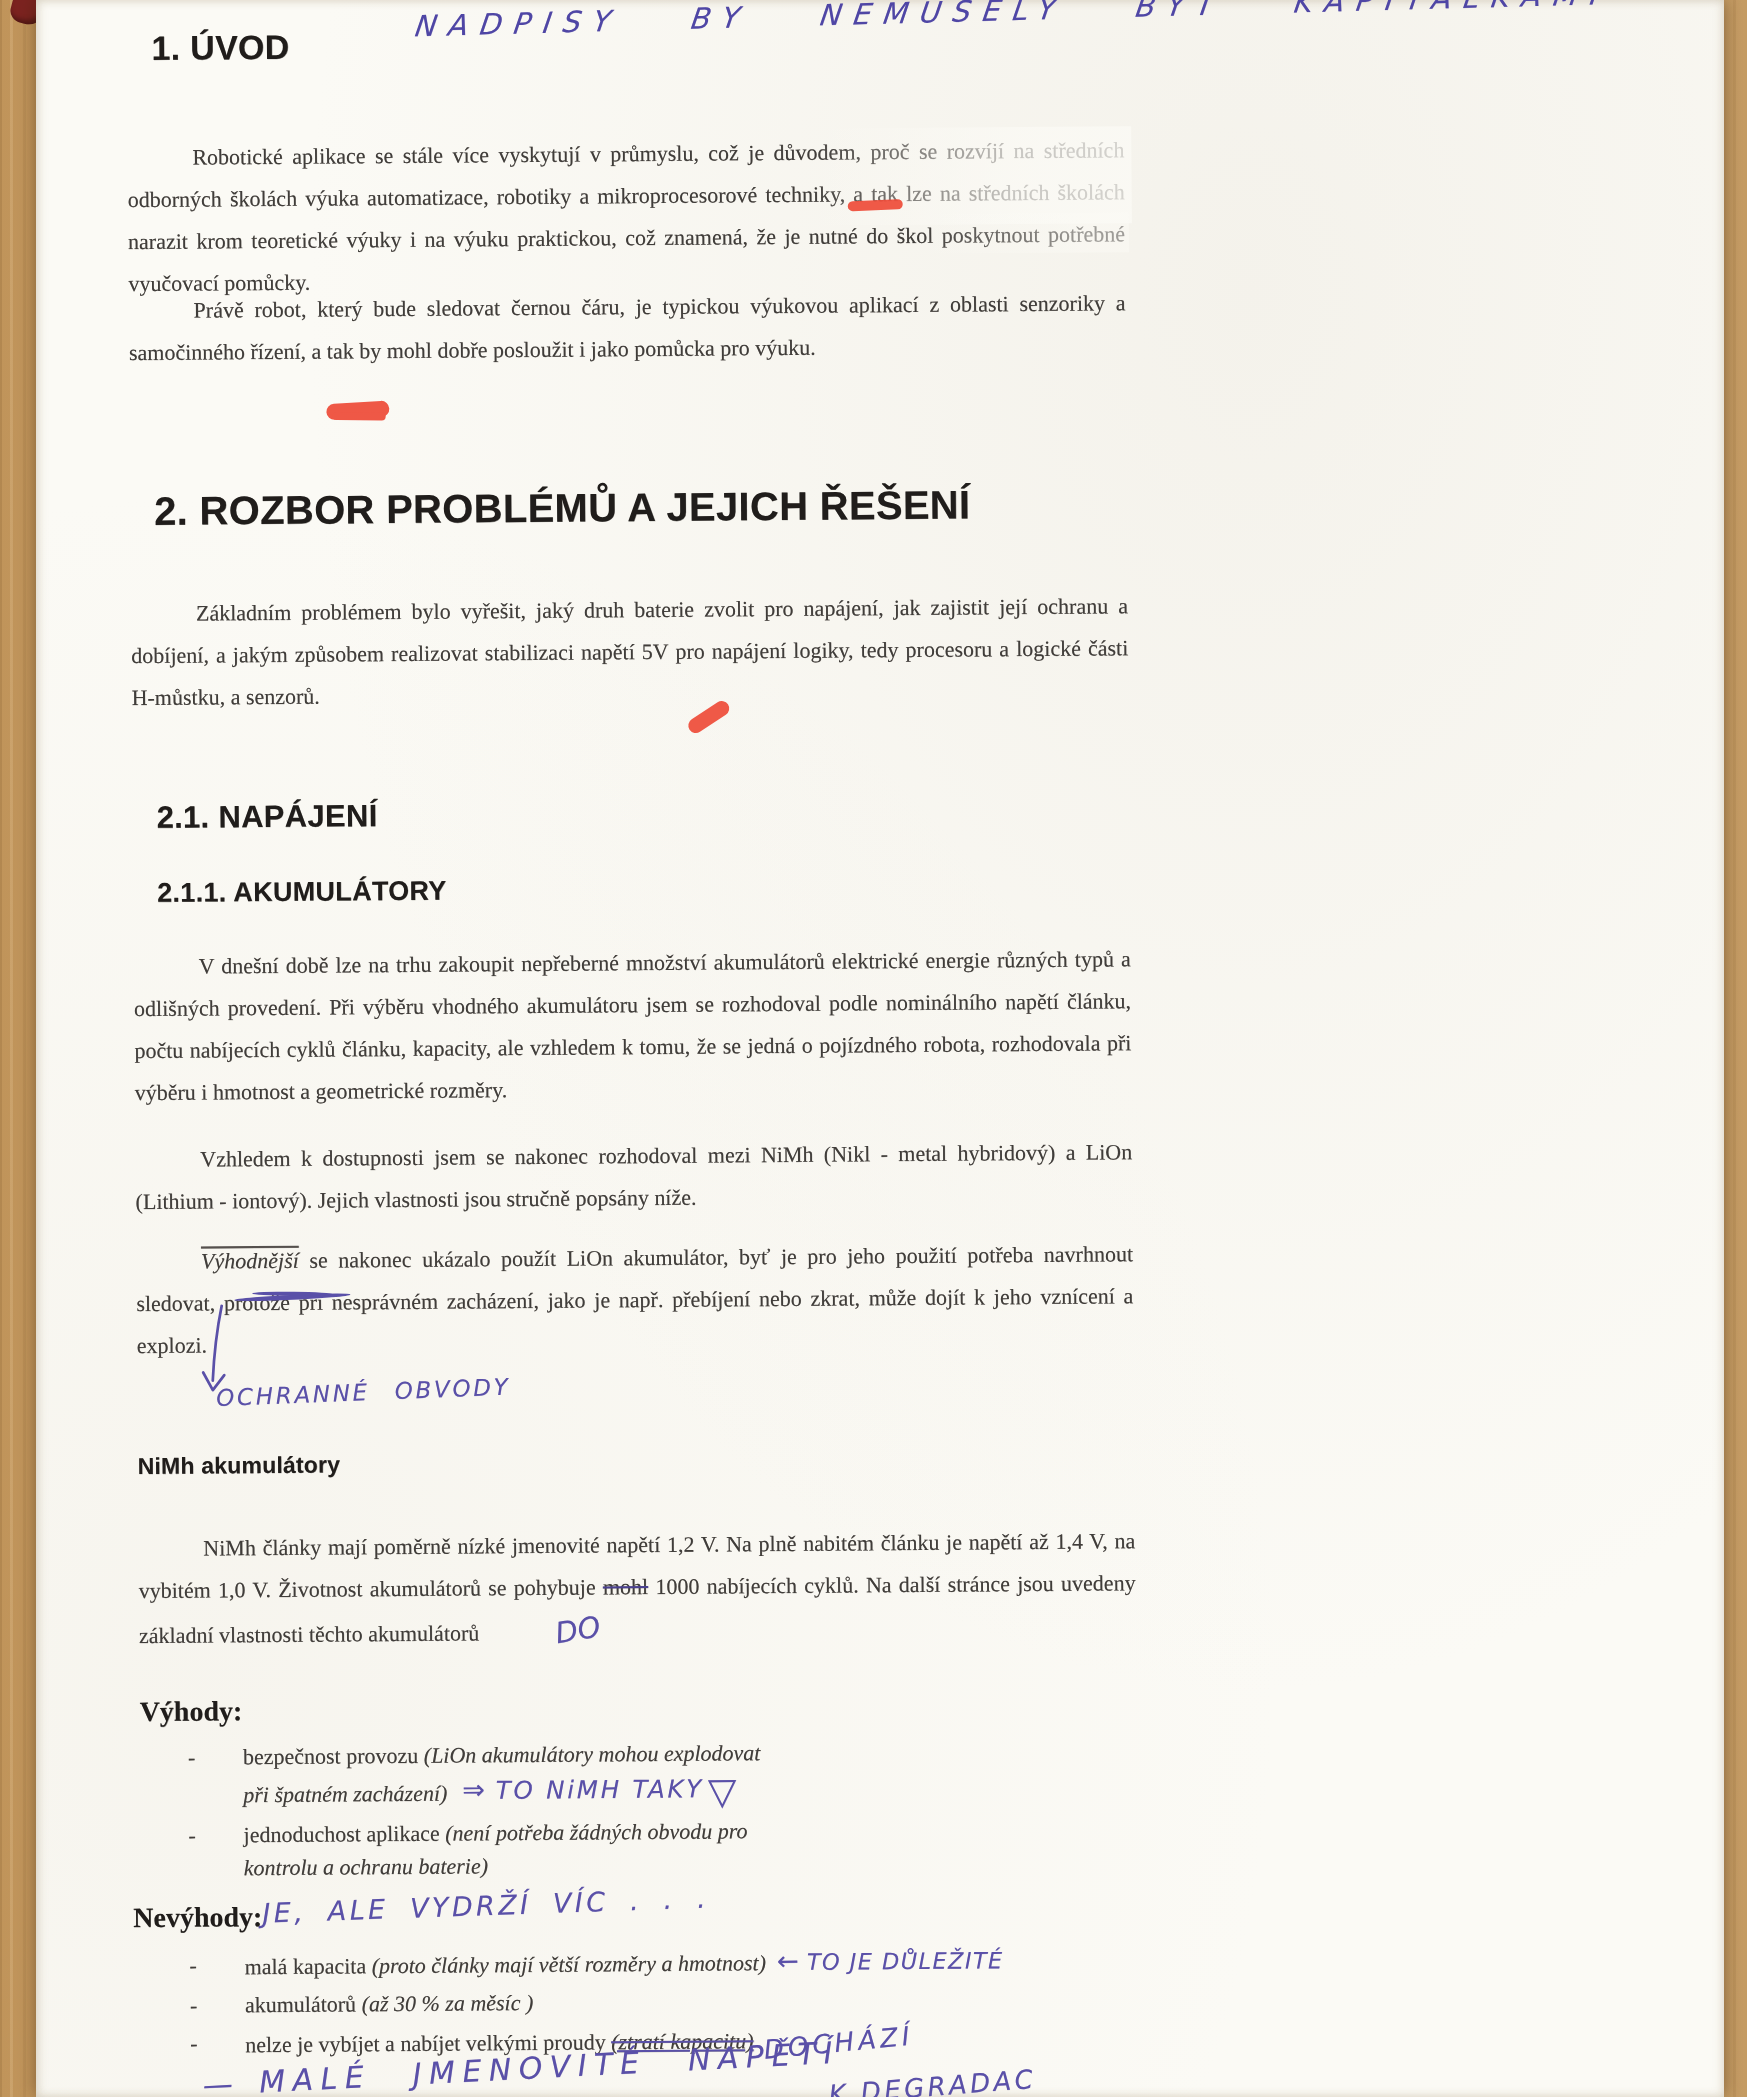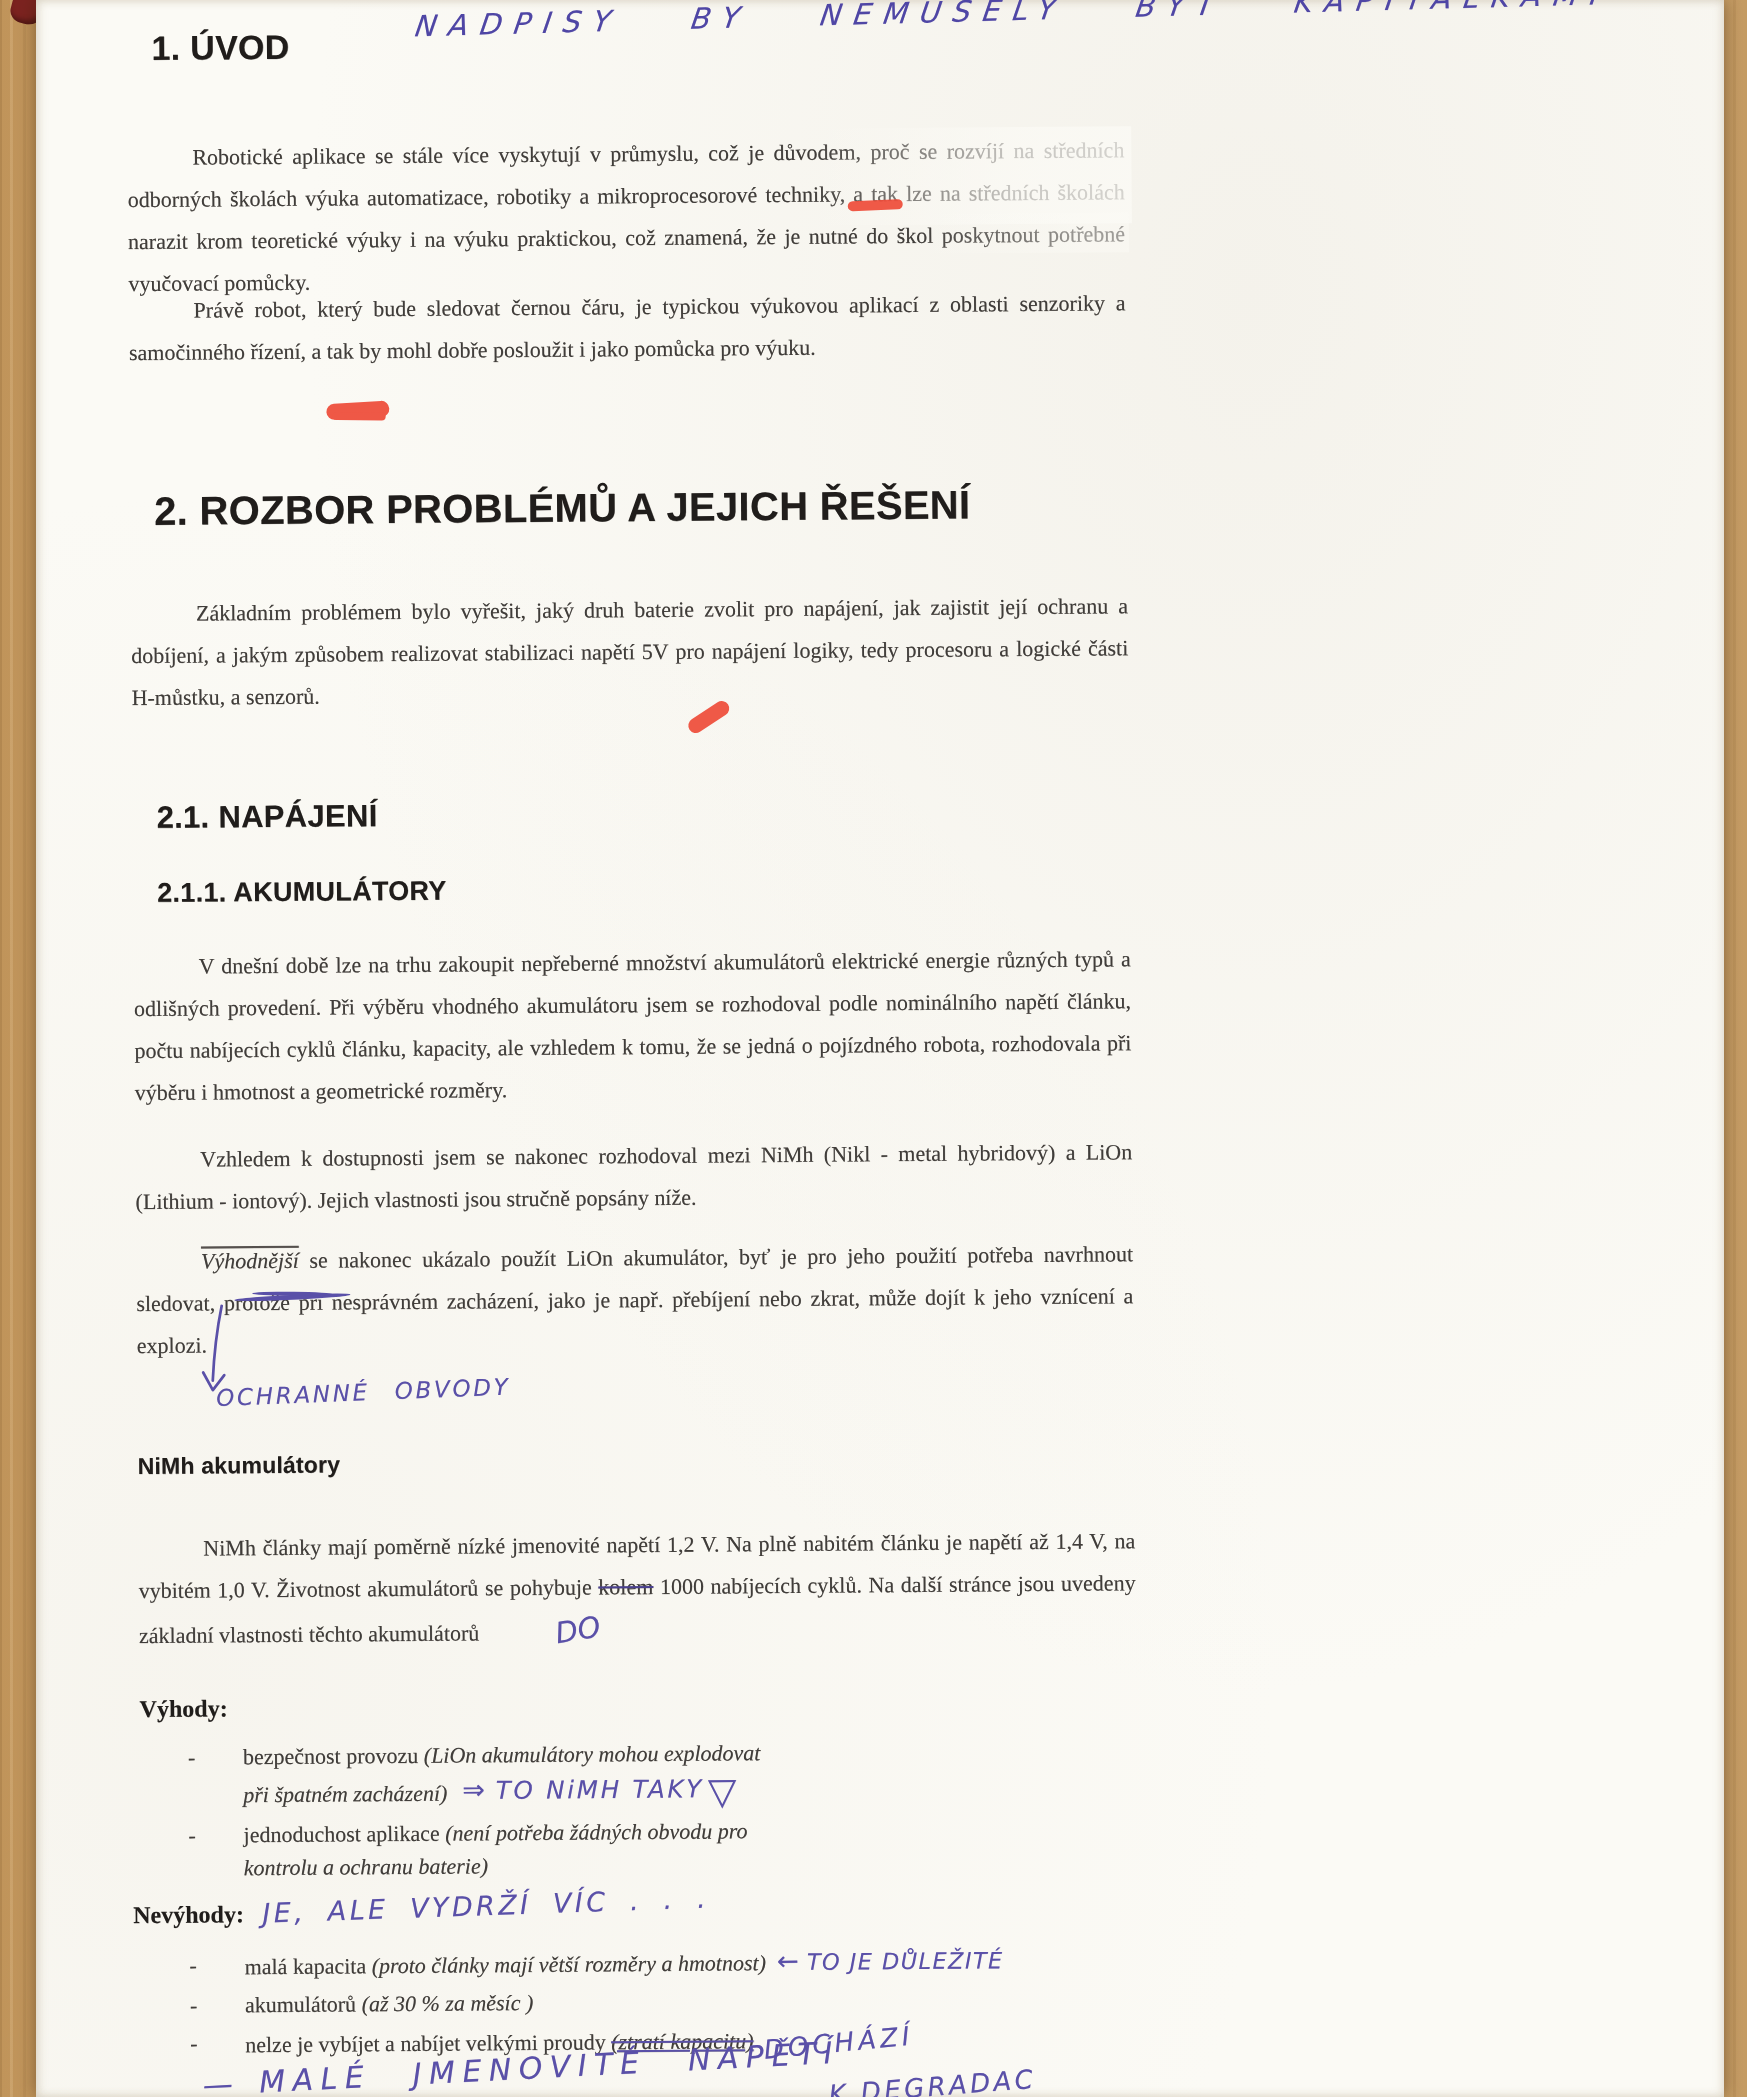--- a/index.html
+++ b/index.html
@@ -46,21 +46,21 @@
   .h{
     position:absolute;margin:0;font-family:"Liberation Sans",sans-serif;
     font-weight:bold;color:#201d1b;letter-spacing:0.3px;white-space:nowrap;
     text-shadow:0.3px 0.3px 0.5px rgba(60,56,52,.5);
   }
   .h-uvod{left:117px;top:29px;font-size:34px;}
   .h-rozbor{left:116px;top:489px;font-size:40px;}
   .h-napajeni{left:116px;top:800px;font-size:31px;}
   .h-akumulatory{left:116px;top:878px;font-size:27px;}
   .h-nimh{left:92px;top:1453px;font-size:23px;letter-spacing:0.2px;}
-  .h-serif{font-family:"Liberation Serif",serif;font-size:24px;letter-spacing:0;text-align:center;}
+  .h-serif{font-family:"Liberation Serif",serif;font-size:28px;letter-spacing:0;text-align:center;}
   .h-vyhody{left:92px;top:1696px;}
   .h-nevyhody{left:84px;top:1902px;}
   .p1{top:137px;}
   .p2{top:290px;}
   .p3{top:593px;}
   .p4{top:946px;}
   .p5{top:1139px;}
   .p6{top:1241px;}
   .p7{top:1528px;}
   
@@ -159,21 +159,21 @@
       <p class="tb par p6"><span class="overstruck">Výhodnější</span><span> se nakonec ukázalo použít LiOn akumulátor, byť je pro jeho použití potřeba navrhnout </span><span>sledovat,</span><span> protože při nesprávném zacházení, jako je např. přebíjení nebo zkrat, může dojít k jeho vznícení a explozi.</span></p>
       <div class="ochranu-strike"></div>
       <svg class="blue-arrow" width="48" height="102" viewBox="0 0 70 150">
         <path d="M34 2 C27 35 22 75 20 112" stroke="#5a50a8" stroke-width="4" fill="none" stroke-linecap="round"></path>
         <path d="M6 100 L20 126 L37 104" stroke="#5a50a8" stroke-width="4" fill="none" stroke-linecap="round" stroke-linejoin="round"></path>
       </svg>
       <div class="hw hw-abs hw-ochranne">OCHRANNÉ OBVODY</div>
 
       <h4 class="h h-nimh">NiMh akumulátory</h4>
 
-      <p class="tb par p7"><span>NiMh články mají poměrně nízké jmenovité napětí 1,2 V. Na plně nabitém článku je napětí až 1,4 V, na vybitém 1,0 V. Životnost akumulátorů se pohybuje </span><span class="kstrike">kolem</span><span> 1000 nabíjecích cyklů. Na další stránce jsou uvedeny základní vlastnosti těchto akumulátorů</span><span class="hw inline-hw hw-do">DO</span></p>
+      <p class="tb par p7"><span>NiMh články mají poměrně nízké jmenovité napětí 1,2 V. Na plně nabitém článku je napětí až 1,4 V, na vybitém 1,0 V. Životnost akumulátorů se pohybuje </span><span class="kstrike">mohl</span><span> 1000 nabíjecích cyklů. Na další stránce jsou uvedeny základní vlastnosti těchto akumulátorů</span><span class="hw inline-hw hw-do">DO</span></p>
 
       <h4 class="h h-serif h-vyhody">Výhody:</h4>
       <div class="list list-vyhody">
         <div class="li">
           <span class="dash">-</span>
           <span class="litext"><span>bezpečnost provozu </span><span class="note">(LiOn akumulátory mohou explodovat při špatném zacházení)</span><span class="hw inline-hw hw-taky"><span class="hw-arrow">⇒</span><span>TO NiMH TAKY</span><span class="tri">▽</span></span></span>
         </div>
         <div class="li">
           <span class="dash">-</span>
           <span class="litext"><span>jednoduchost aplikace </span><span class="note">(není potřeba žádných obvodu pro kontrolu a ochranu baterie)</span><span class="hw inline-hw hw-vydrzi">JE, ALE VYDRŽÍ VÍC . . .</span></span>

